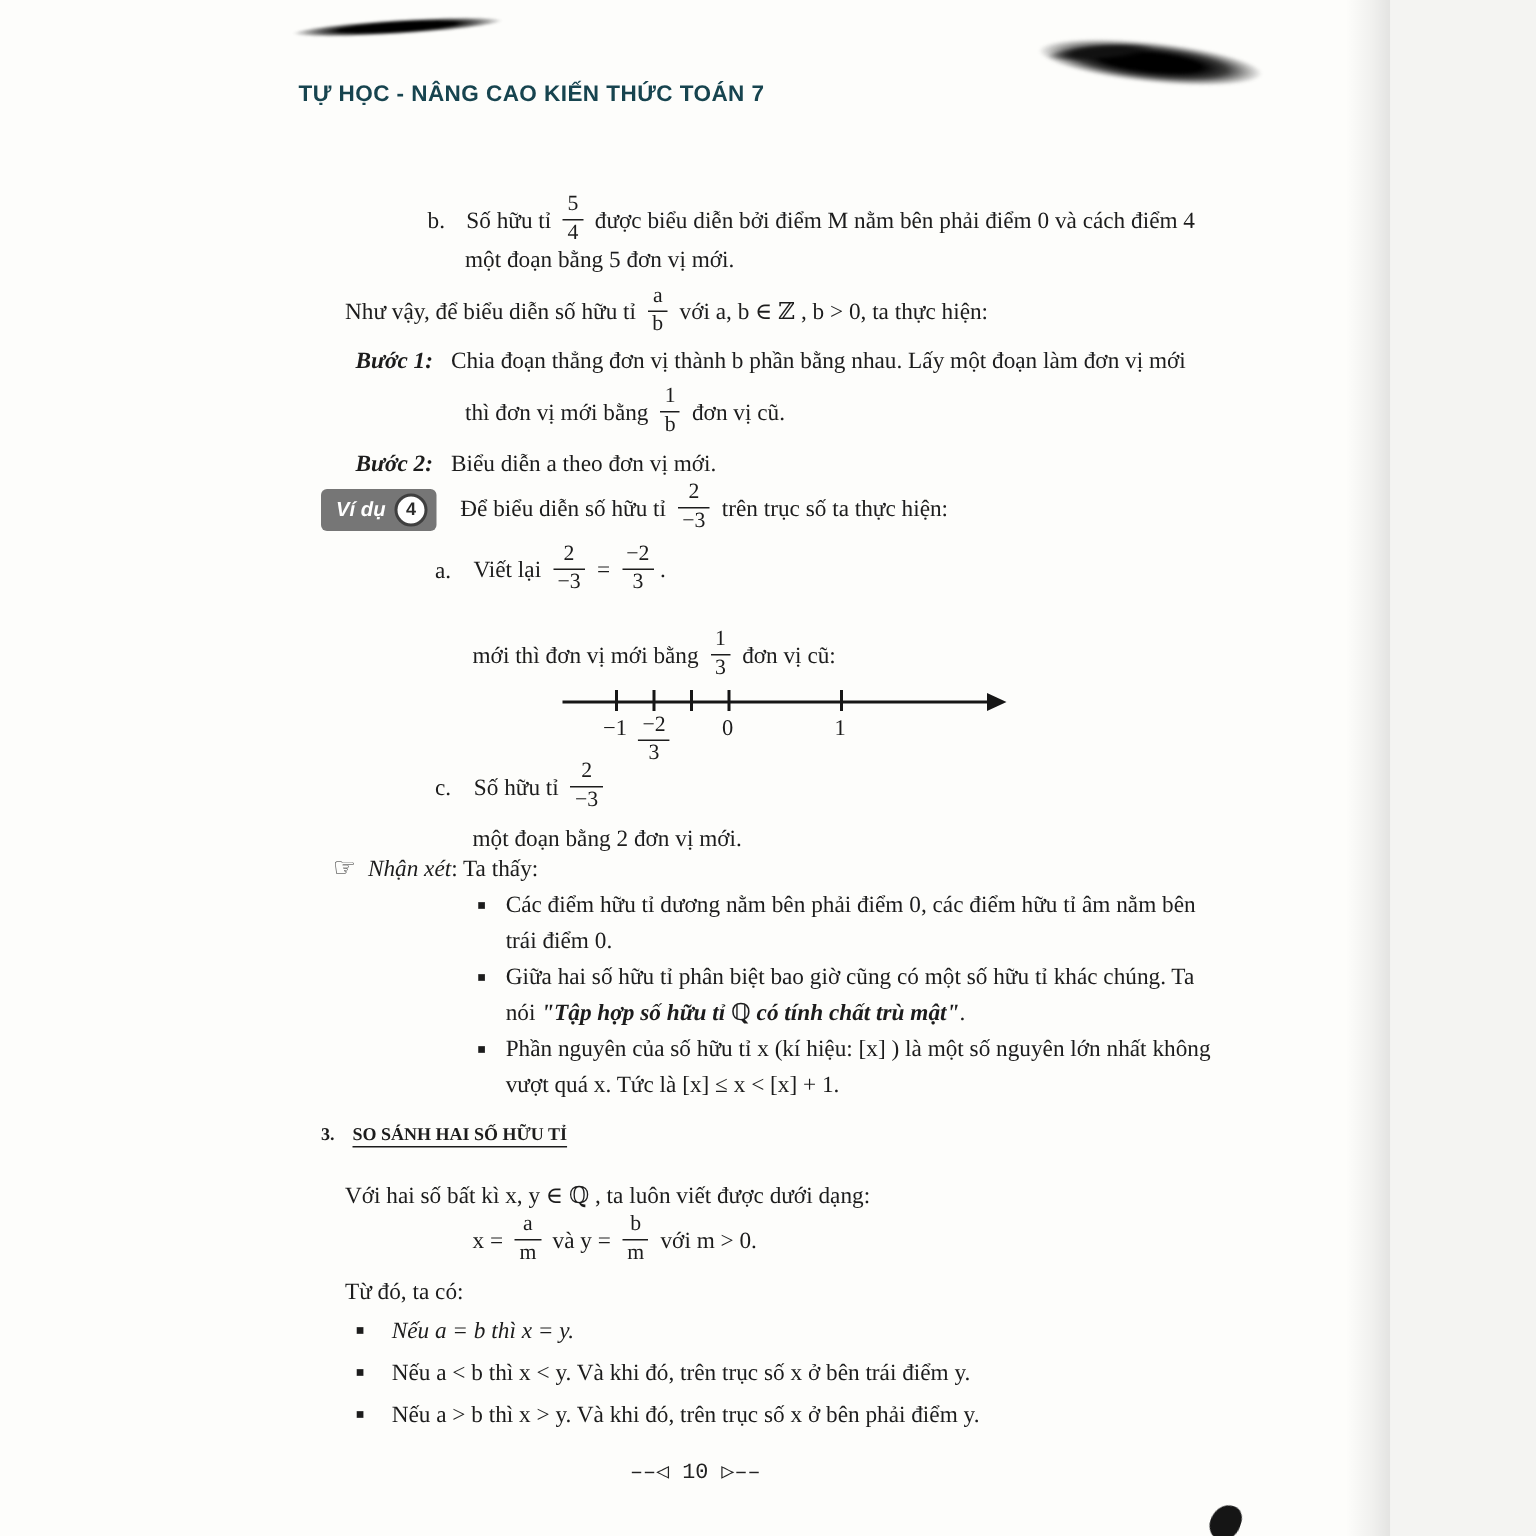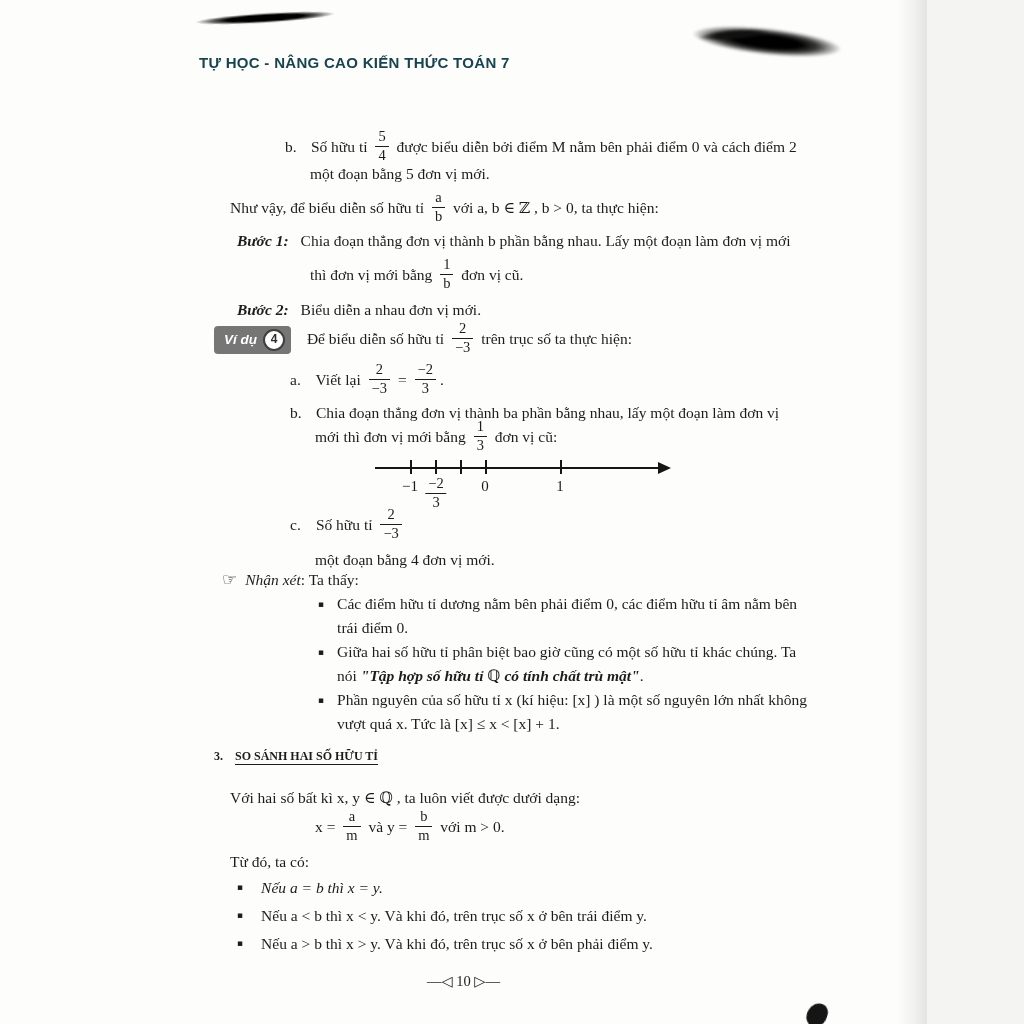--- a/index.html
+++ b/index.html
@@ -33,21 +33,21 @@
   .section-title .title-text{text-decoration:underline;text-underline-offset:4px;margin-left:12px;}
   .sq{font-family:"DejaVu Sans",sans-serif;font-size:9px;vertical-align:3px;margin-right:18px;}
   .numberline{position:absolute;left:375px;top:453px;width:305px;height:62px;}
   .nl-line{position:absolute;left:0;top:14px;width:286px;height:1.6px;background:#161616;}
   .nl-arrow{position:absolute;left:283px;top:8.7px;width:0;height:0;border-left:13px solid #161616;
             border-top:6px solid transparent;border-bottom:6px solid transparent;}
   .nl-tick{position:absolute;top:7px;width:1.6px;height:14px;background:#161616;}
   .nl-label{position:absolute;top:25px;transform:translateX(-50%);font-size:15px;}
   .nl-fl{top:23px;}
   .footer{position:absolute;left:0;right:0;top:973px;text-align:center;
-          font-family:Liberation Serif, serif;font-size:14.5px;color:#222;}
+          font-family:Liberation Mono, monospace;font-size:14.5px;color:#222;}
   .artifact{position:absolute;}
   .a-top-left{left:195px;top:13px;width:140px;height:10px;transform:rotate(-3.5deg);border-radius:50%;
               background:radial-gradient(closest-side,#000 55%,rgba(40,40,40,0.65) 78%,rgba(120,120,120,0) 100%);
               filter:blur(0.6px);}
   .a-top-right{left:692px;top:28px;width:150px;height:27px;transform:rotate(6deg);border-radius:50%;
                background:radial-gradient(closest-side,#000 45%,rgba(25,25,25,0.85) 68%,rgba(120,120,120,0) 100%);
                filter:blur(1px);}
   .a-top-right2{left:698px;top:30px;width:72px;height:10px;transform:rotate(-4deg);border-radius:50%;
                 background:radial-gradient(closest-side,#111 50%,rgba(60,60,60,0) 100%);filter:blur(1px);}
   .a-bottom-right{left:807px;top:1003px;width:20px;height:24px;transform:rotate(18deg);
@@ -65,21 +65,21 @@
   <div class="artifact a-top-right2"></div>
   <div class="artifact a-bottom-right"></div>
   <div class="edge-right"></div>
 
   <div class="header">TỰ HỌC - NÂNG CAO KIẾN THỨC TOÁN 7</div>
 
   <div class="line" style="left:285px;top:131px;">
     <span class="item-label">b.</span>
     <span>Số hữu tỉ</span>
     <span class="frac"><span class="fnum">5</span><span class="fden">4</span></span>
-    <span>được biểu diễn bởi điểm M nằm bên phải điểm 0 và cách điểm 2</span>
+    <span>được biểu diễn bởi điểm M nằm bên phải điểm 0 và cách điểm 4</span>
   </div>
   <div class="line" style="left:310px;top:164px;">
     <span>một đoạn bằng 5 đơn vị mới.</span>
   </div>
 
   <div class="line" style="left:230px;top:192px;">
     <span>Như vậy, để biểu diễn số hữu tỉ</span>
     <span class="frac"><span class="fnum">a</span><span class="fden">b</span></span>
     <span>với a, b ∈ ℤ , b &gt; 0, ta thực hiện:</span>
   </div>
@@ -87,45 +87,41 @@
   <div class="line" style="left:237px;top:231px;">
     <span class="buoc">Bước 1:</span><span>Chia đoạn thẳng đơn vị thành b phần bằng nhau. Lấy một đoạn làm đơn vị mới</span>
   </div>
   <div class="line" style="left:310px;top:259px;">
     <span>thì đơn vị mới bằng</span>
     <span class="frac"><span class="fnum">1</span><span class="fden">b</span></span>
     <span>đơn vị cũ.</span>
   </div>
 
   <div class="line" style="left:237px;top:300px;">
-    <span class="buoc">Bước 2:</span><span>Biểu diễn a nhau đơn vị mới.</span>
+    <span class="buoc">Bước 2:</span><span>Biểu diễn a theo đơn vị mới.</span>
   </div>
 
   <div class="line" style="left:214px;top:323px;">
     <span class="vidu-badge">
         <span>Ví dụ</span>
         <span class="vidu-num">4</span>
       </span>
     <span>Để biểu diễn số hữu tỉ</span>
     <span class="frac"><span class="fnum">2</span><span class="fden">−3</span></span>
     <span>trên trục số ta thực hiện:</span>
   </div>
 
   <div class="line" style="left:290px;top:364px;">
     <span class="item-label">a.</span>
     <span>Viết lại</span>
     <span class="frac"><span class="fnum">2</span><span class="fden">−3</span></span>
     <span>=</span>
     <span class="frac"><span class="fnum">−2</span><span class="fden">3</span></span><span>.</span>
   </div>
 
-  <div class="line" style="left:290px;top:403px;">
-    <span class="item-label">b.</span>
-    <span>Chia đoạn thẳng đơn vị thành ba phần bằng nhau, lấy một đoạn làm đơn vị</span>
-  </div>
   <div class="line" style="left:315px;top:421px;">
     <span>mới thì đơn vị mới bằng</span>
     <span class="frac"><span class="fnum">1</span><span class="fden">3</span></span>
     <span>đơn vị cũ:</span>
   </div>
 
   <div class="numberline">
     <div class="nl-line"></div>
     <div class="nl-arrow"></div>
     <div class="nl-tick" style="left:35px;"></div>
@@ -140,21 +136,21 @@
     <div class="nl-label" style="left:110px;">0</div>
     <div class="nl-label" style="left:185px;">1</div>
   </div>
 
   <div class="line" style="left:290px;top:509px;">
     <span class="item-label">c.</span>
     <span>Số hữu tỉ</span>
     <span class="frac"><span class="fnum">2</span><span class="fden">−3</span></span>
   </div>
   <div class="line" style="left:315px;top:550px;">
-    <span>một đoạn bằng 4 đơn vị mới.</span>
+    <span>một đoạn bằng 2 đơn vị mới.</span>
   </div>
 
   <div class="line" style="left:222px;top:568px;">
     <span class="hand">☞</span><span class="nx-label">Nhận xét</span><span>: Ta thấy:</span>
   </div>
 
   <div class="wrapline" style="left:318px;top:592px;">
     <span class="b-marker">▪</span>
     <span class="b-text"><span>Các điểm hữu tỉ dương nằm bên phải điểm 0, các điểm hữu tỉ âm nằm bên trái điểm 0.</span></span>
   </div>

